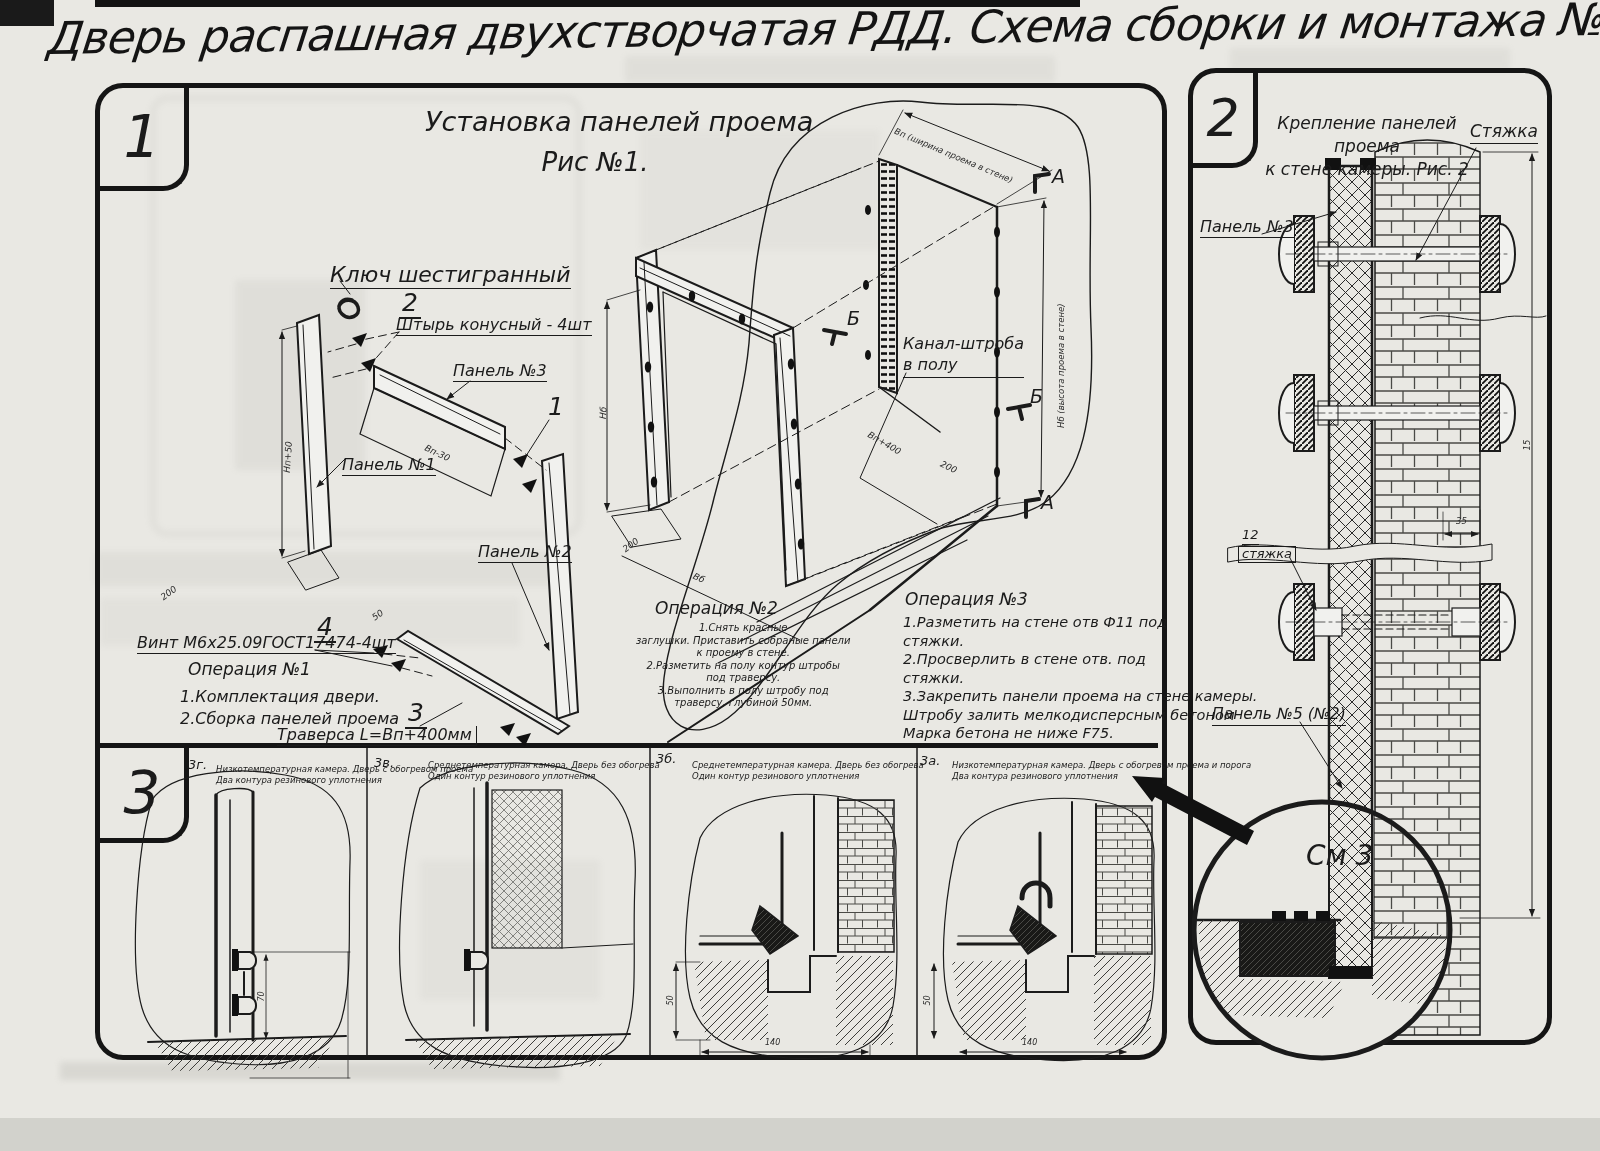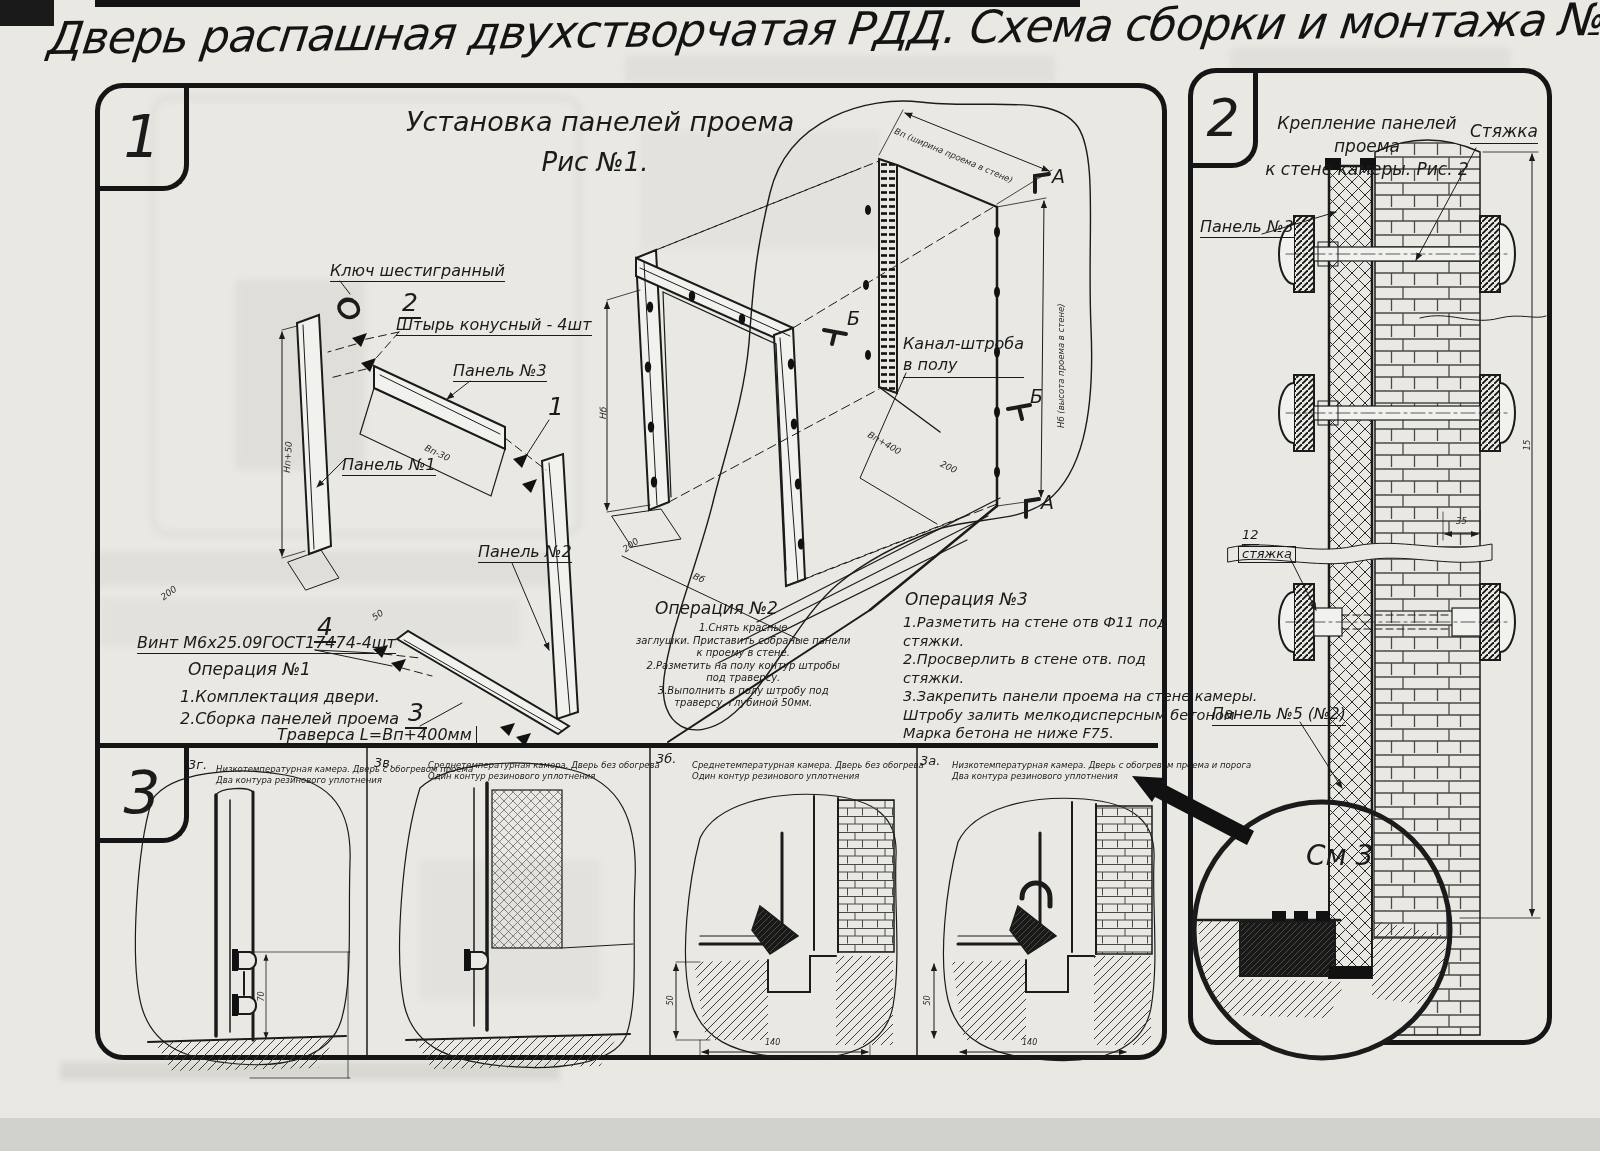--- a/index.html
+++ b/index.html
@@ -359,24 +359,24 @@
         <rect x="1329" y="966" width="43" height="12" fill="#111" stroke="none"></rect>
         <polygon points="1216,978 1345,982 1328,1018 1225,1015" fill="url(#hatch)" stroke="none"></polygon>
         <polygon points="1372,920 1447,936 1438,1006 1372,998" fill="url(#hatch)" stroke="none"></polygon>
       </g>
       <circle cx="1322" cy="930" r="128" stroke-width="5"></circle>
 
       <polygon points="1132,776 1165,778 1162,783 1254,831 1247,845 1155,797 1152,802" fill="#111" stroke="none"></polygon>
     </g>
   </svg>
 
-  <div class="lbl" style="left:406px;top:106px;width:340px;font-size:27px;white-space:nowrap;">Установка панелей проема</div>
+  <div class="lbl" style="left:425px;top:106px;width:340px;font-size:27px;white-space:nowrap;">Установка панелей проема</div>
   <div class="lbl" style="left:425px;top:148px;width:340px;text-align:center;font-size:26px;">Рис №1.</div>
 
-  <div class="lbl u" style="left:330px;top:262px;font-size:16px;text-align:right;">Ключ шестигранный</div>
+  <div class="lbl u" style="left:330px;top:262px;font-size:22px;text-align:right;">Ключ шестигранный</div>
   <div class="co" style="left:399px;top:288px;">2</div>
   <div class="lbl u" style="left:396px;top:316px;font-size:16px;">Штырь конусный - 4шт</div>
   <div class="lbl u" style="left:453px;top:362px;font-size:16px;">Панель №3</div>
   <div class="co" style="left:545px;top:392px;border-bottom:none;">1</div>
   <div class="lbl u" style="left:342px;top:456px;font-size:16px;">Панель №1</div>
   <div class="lbl u" style="left:478px;top:543px;font-size:16px;">Панель №2</div>
   <div class="co" style="left:314px;top:612px;">4</div>
   <div class="lbl u" style="left:137px;top:634px;font-size:16px;">Винт М6х25.09ГОСТ17474-4шт</div>
   <div class="lbl" style="left:188px;top:660px;font-size:17px;">Операция №1</div>
   <div class="ops" style="left:180px;top:686px;font-size:16px;line-height:1.35;">1.Комплектация двери.

